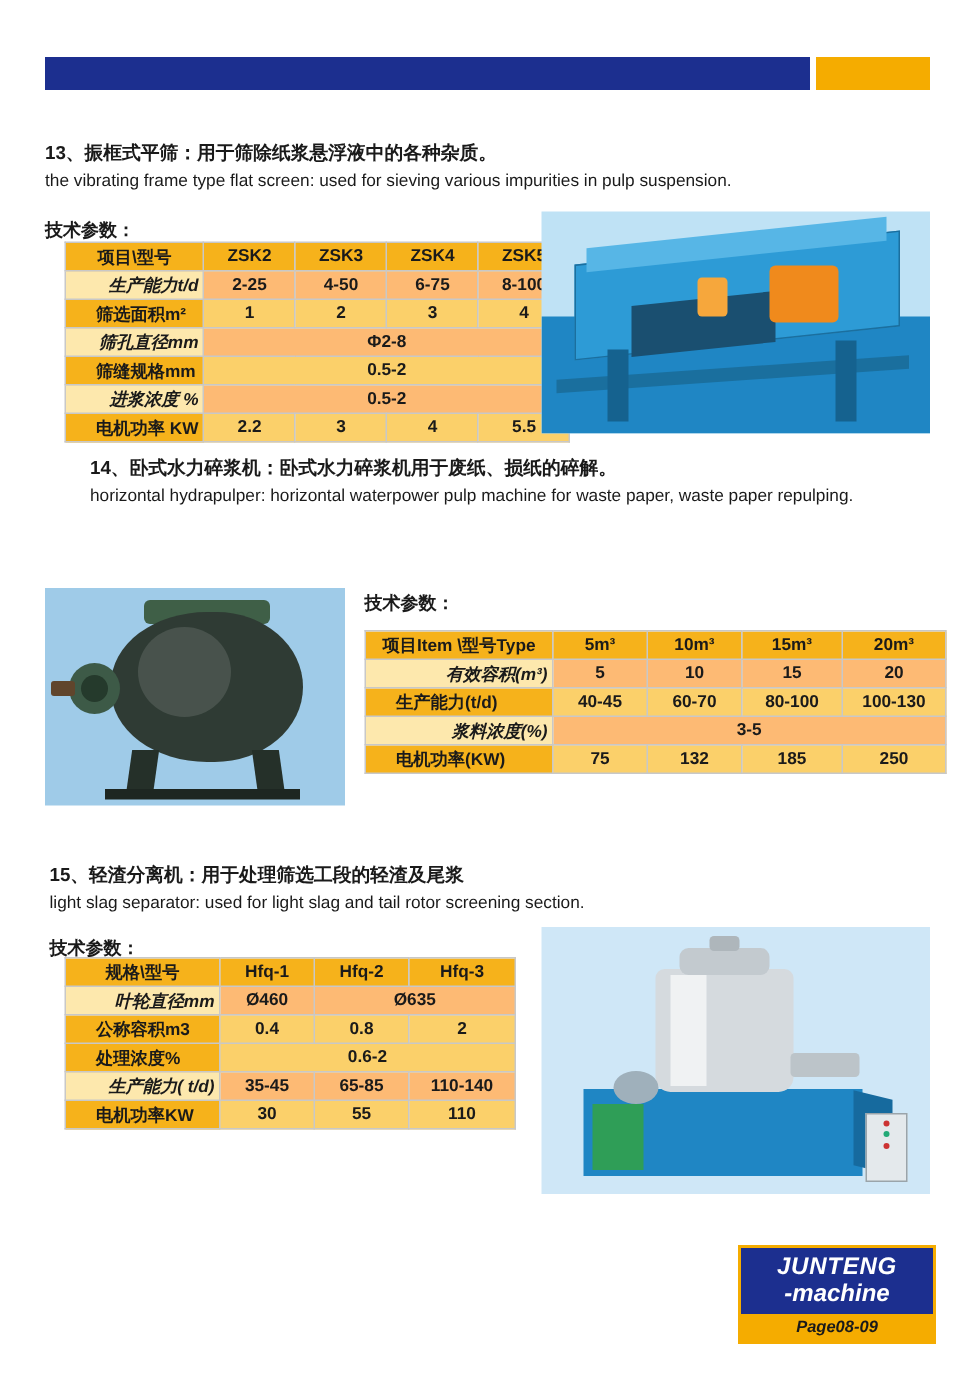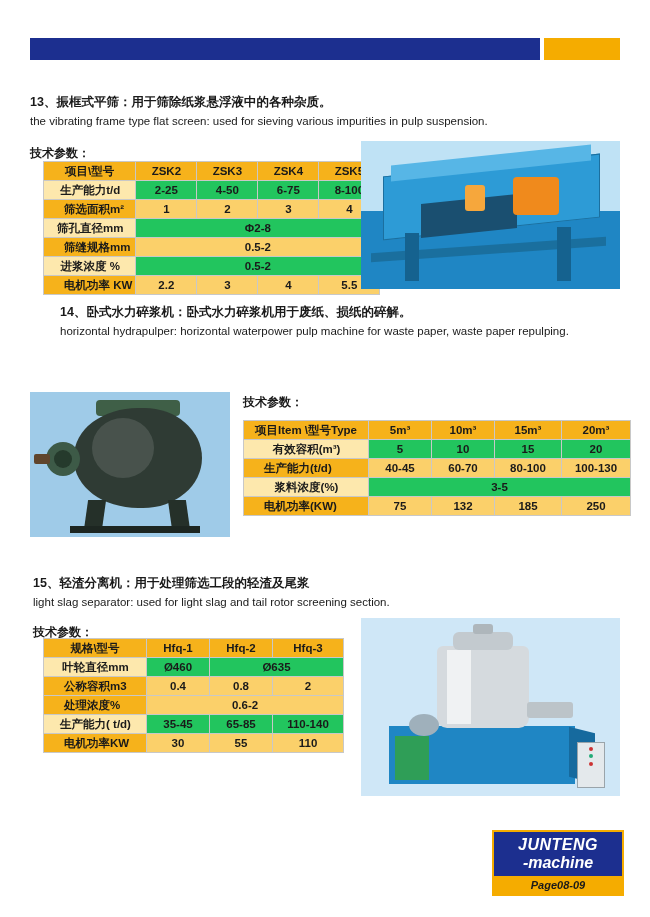--- a/index.html
+++ b/index.html
@@ -46,23 +46,23 @@
   }
   table td{
     border:1px solid #c8c8c8;
     text-align:center;
     height:18px;
     padding:0 3px;
     white-space:nowrap;
   }
   td.hdr-y{background:#f6b21b;}
   td.cell-y{background:#fbd06a;}
-  td.cell-w{background:#22c55e;}
+  td.cell-w{background:#fdba74;}
   td.label{background:#f6b21b;text-align:left;padding-left:20px;}
-  td.label-l{background:#fde8ad;text-align:center;padding-left:4px;}
+  td.label-l{background:#fde8ad;text-align:right;padding-left:4px;font-style:italic;}
 
   
   .photo{position:absolute;overflow:hidden;}
 
   
   #photo1{left:361px;top:141px;width:259px;height:148px;background:#bfe2f5;}
   #photo1 .base{position:absolute;left:0;top:70px;width:259px;height:78px;background:#1f86c4;}
   #photo1 .body{position:absolute;left:22px;top:24px;width:215px;height:62px;background:#2d9bd6;
     transform:skewY(-6deg);border:1px solid #1b6f9f;}
   #photo1 .topplate{position:absolute;left:30px;top:14px;width:200px;height:16px;background:#57b6e6;

